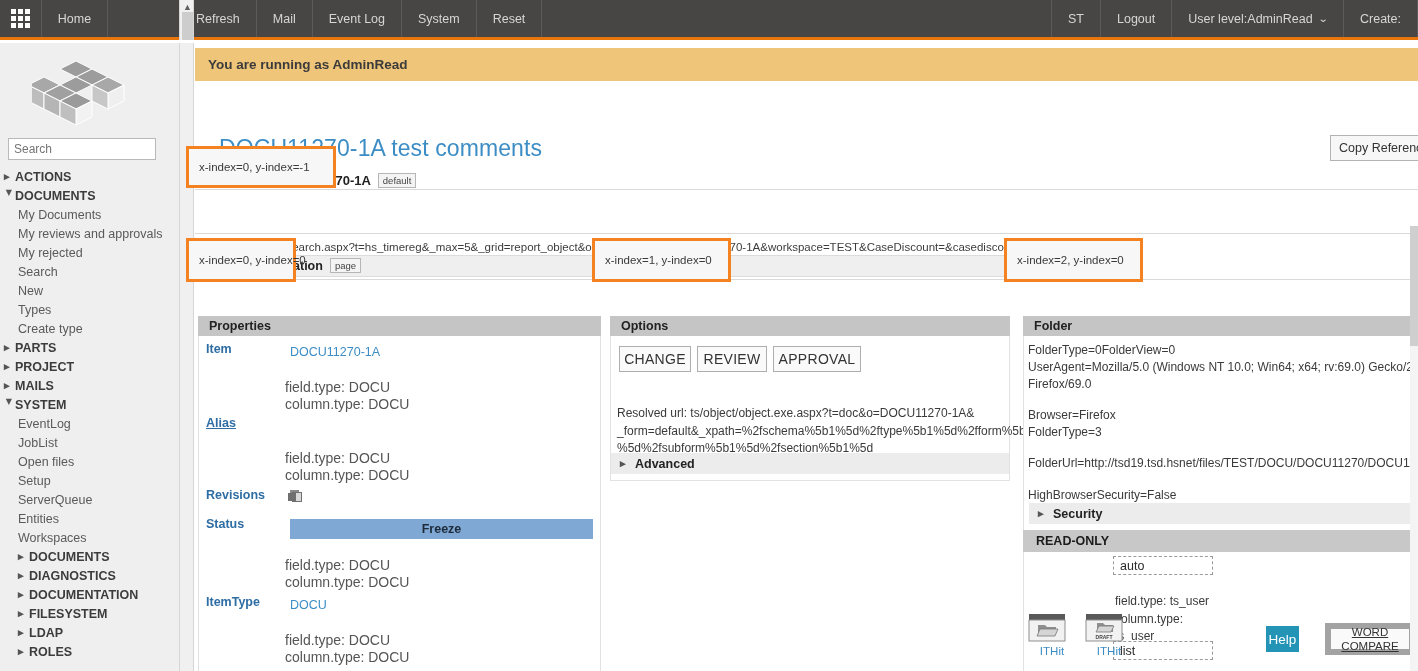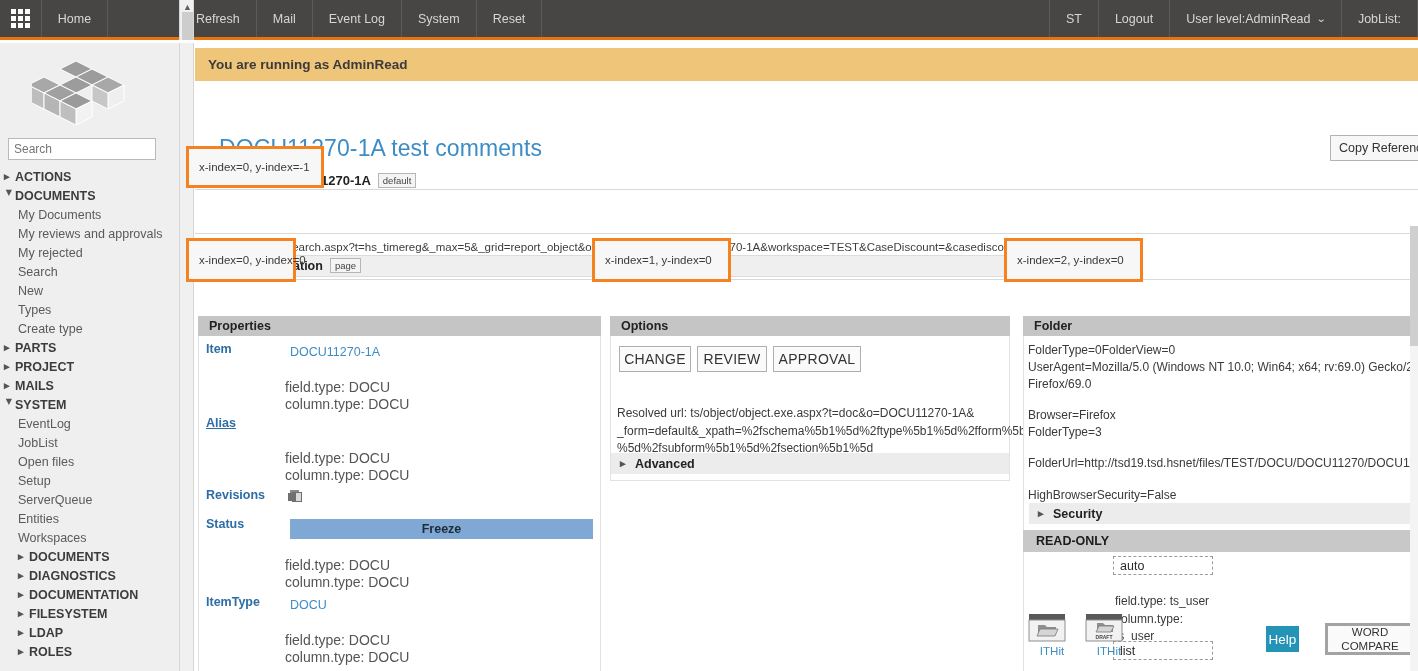--- a/index.html
+++ b/index.html
@@ -161,23 +161,24 @@
   }
   .dashed-box {
     position:absolute; border:1px dashed #9a9a9a; background:#fff;
     display:flex; align-items:center; font-size:12.5px; color:#2a2a2a; padding-left:6px;
   }
   .help-btn {
     position:absolute; background:#2394B6; color:#fff; font-size:13.5px;
     display:flex; align-items:center; justify-content:center;
   }
   .word-btn {
-    position:absolute; border:3px solid #a3a3a3; background:#fafafa; color:#333;
+    position:absolute; border:6px solid #a3a3a3; background:#fafafa; color:#333;
     font-size:11.5px; text-align:center; display:flex; align-items:center; justify-content:center;
     line-height:14px;
+    text-decoration:underline;
   }
   .ithit { position:absolute; text-align:center; }
   .ithit .ic { width:38px; height:30px; display:block; }
   .ithit .lb { font-size:11.5px; color:#3C8DC5; display:block; margin-top:2px; }
 
   
   .anno {
     position:absolute; border:3px solid #F58220; background:#f7f7f7;
     display:flex; align-items:center; font-size:11.5px; color:#3a3a3a; padding-left:10px;
     z-index:20; white-space:nowrap;
@@ -215,21 +216,21 @@
     <div class="tb-cell">Event Log</div>
     <div class="tb-cell">System</div>
     <div class="tb-cell">Reset</div>
     <div class="tb-spacer"></div>
     <div class="tb-cell plain">ST</div>
     <div class="tb-cell plain">Logout</div>
     <div class="tb-cell plain">
       <span>User level:AdminRead</span>
       <span class="chev">⌄</span>
     </div>
-    <div class="tb-cell plain">JobList:</div>
+    <div class="tb-cell plain">Create:</div>
   </div>
 
   <div class="top-scroll">
     <div class="arrow">▲</div>
     <div class="thumb"></div>
   </div>
 
   <div class="sidebar">
     <div class="logo-block">
       <svg class="cubes" viewBox="0 0 116 72">
@@ -487,18 +488,18 @@
 
     <div class="word-btn" style="left:1130px; top:580px; width:90px; height:32px; white-space:pre-line;">WORD
 COMPARE</div>
 
   </div>
 
   <div class="right-scroll">
     <div class="thumb"></div>
   </div>
 
-  <div class="anno" style="left:186px; top:146px; width:138px; height:42px;">x-index=0, y-index=-1</div>
+  <div class="anno" style="left:186px; top:146px; width:150px; height:42px;">x-index=0, y-index=-1</div>
   <div class="anno" style="left:186px; top:238px; width:110px; height:44px;">x-index=0, y-index=0</div>
   <div class="anno" style="left:592px; top:238px; width:139px; height:44px;">x-index=1, y-index=0</div>
   <div class="anno" style="left:1004px; top:238px; width:139px; height:44px;">x-index=2, y-index=0</div>
 
 </div>
 
 </body></html>

